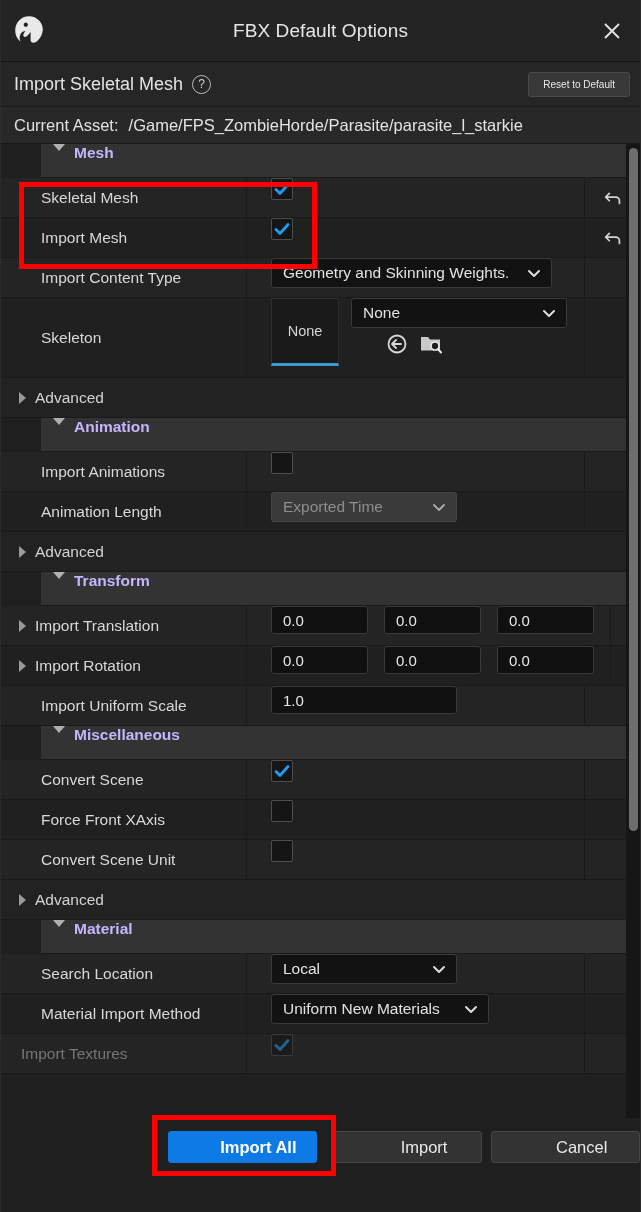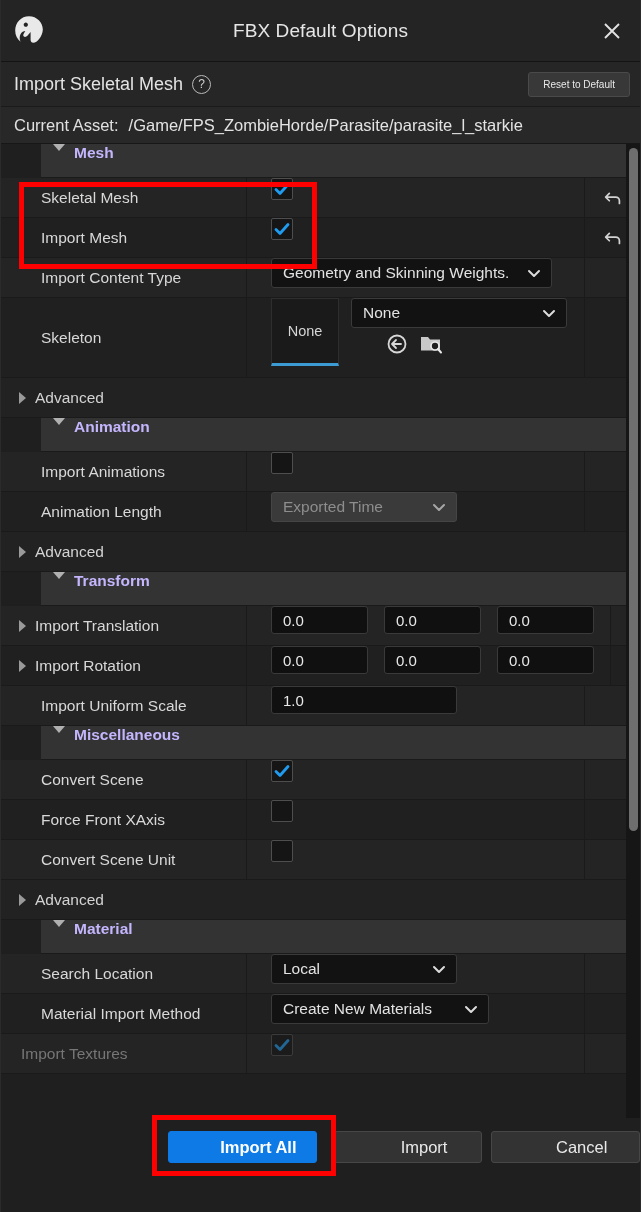--- a/index.html
+++ b/index.html
@@ -595,21 +595,21 @@
             </svg>
         </div>
       </div>
       <div class="row-reset"></div>
     </div>
 
     <div class="row alt">
       <div class="row-label">Material Import Method</div>
       <div class="row-value">
         <div class="combo" style="width:218px">
-          <span>Create New Materials</span>
+          <span>Uniform New Materials</span>
           <svg class="chev" width="16" height="16" viewBox="0 0 16 16">
               <path d="M3 6 L8 11 L13 6" stroke="#dcdcdc" stroke-width="2" fill="none" stroke-linecap="round" stroke-linejoin="round"></path>
             </svg>
         </div>
       </div>
       <div class="row-reset"></div>
     </div>
 
     <div class="row">
       <div class="row-label disabled">Import Textures</div>

